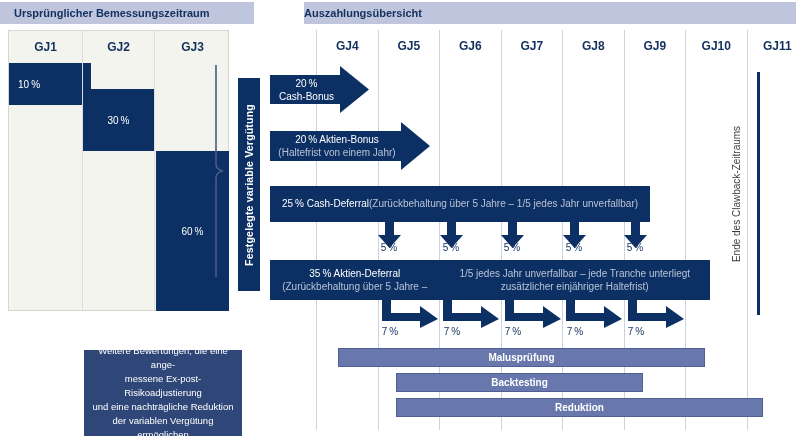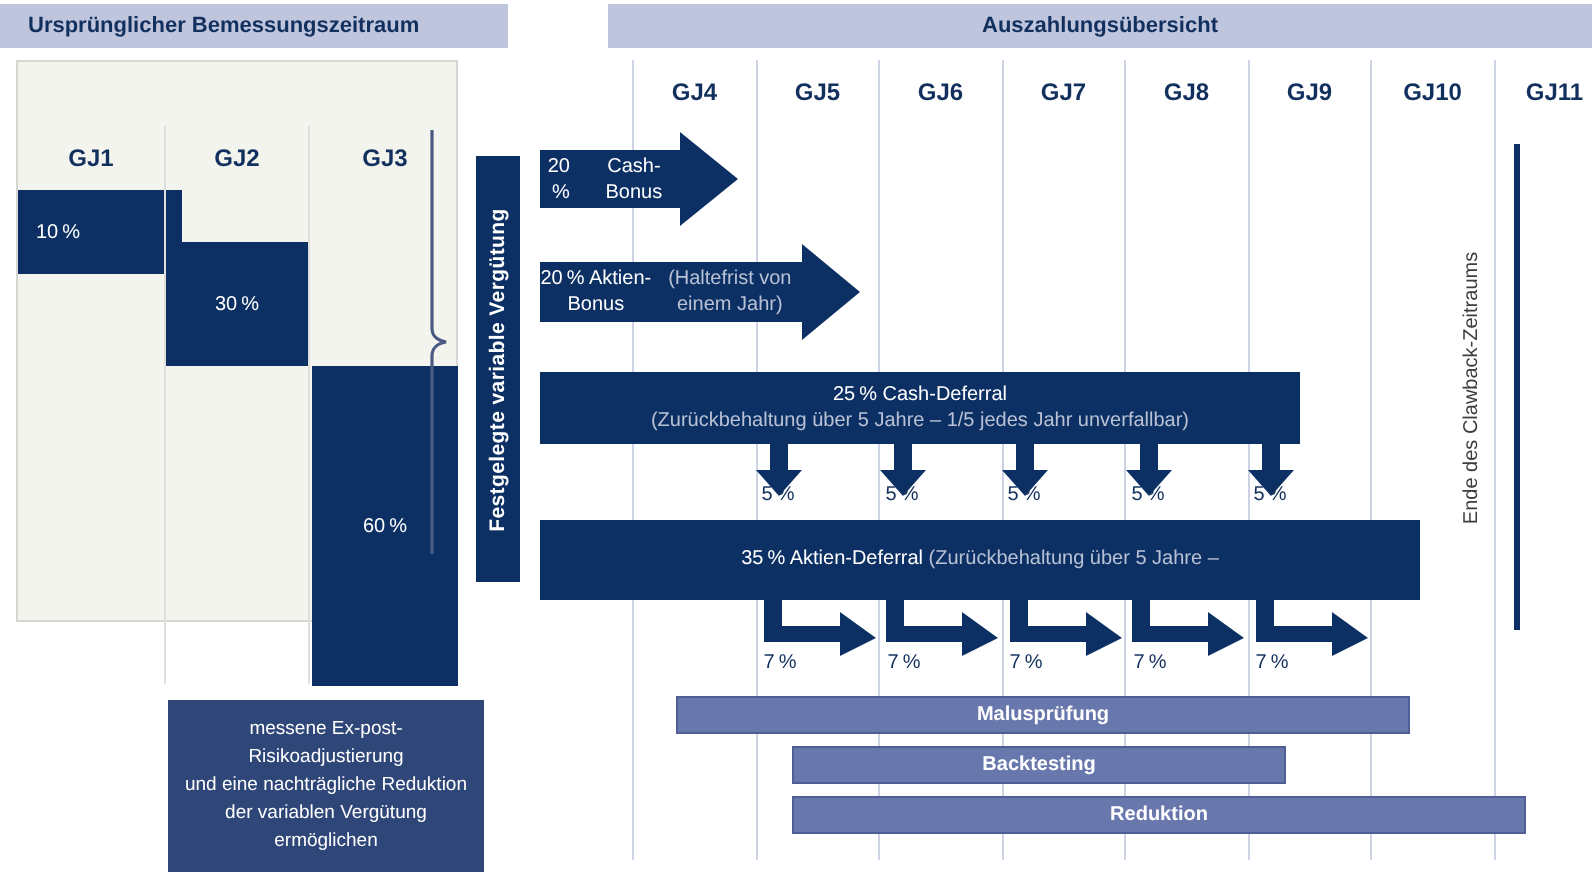--- a/index.html
+++ b/index.html
@@ -5,26 +5,26 @@
   html,body{margin:0;padding:0;background:#ffffff;}
   body{width:796px;height:440px;position:relative;overflow:hidden;
        font-family:"Liberation Sans","DejaVu Sans",sans-serif;
        -webkit-font-smoothing:antialiased;}
   .abs{position:absolute;}
 
   
   .banner{background:#bfc5dd;color:#12305e;font-weight:bold;font-size:11px;
           display:flex;align-items:center;height:22px;}
   .banner.left{left:0;top:2px;width:240px;padding-left:14px;}
-  .banner.right{left:304px;top:2px;width:492px;justify-content:center;}
+  .banner.right{left:304px;top:2px;width:492px;justify-content:flex-start;}
 
   
   .lpanel{left:8px;top:30px;width:221px;height:281px;background:#f4f4ef;
           border:1px solid #d7d7d2;box-sizing:border-box;}
-  .lcol{position:absolute;top:0;width:73px;height:100%;box-sizing:border-box;margin-top:32px;}
+  .lcol{position:absolute;top:0;width:73px;height:100%;box-sizing:border-box;}
   .lcol.c1{left:0;}
   .lcol.c2{left:73px;border-left:1px solid #dedede;border-right:1px solid #dedede;}
   .lcol.c3{left:147px;}
   .lhead{position:absolute;top:0;left:0;width:100%;height:32px;display:flex;
          align-items:center;justify-content:center;color:#12305e;font-weight:bold;font-size:12px;}
   .lbar{position:absolute;left:0;width:100%;background:#0d3064;color:#ffffff;
         font-size:10px;display:flex;align-items:center;justify-content:center;}
   .lbar.b1{top:32px;height:42px;justify-content:flex-start;padding-left:9px;}
   .lbar.b2{top:58px;height:62px;}
   .lbar.b3{top:120px;height:160px;}
@@ -40,27 +40,27 @@
 
   
   .grid{left:316px;top:30px;width:492px;height:400px;}
   .gcol{position:absolute;top:0;width:61.5px;height:100%;
         border-left:1px solid #ccd2e2;box-sizing:border-box;}
   .gcol:last-child{border-right:1px solid #ccd2e2;}
   .ghead{position:absolute;top:0;left:0;width:100%;height:32px;display:flex;
          align-items:center;justify-content:center;color:#12305e;font-weight:bold;font-size:12px;}
   .arrowwrap{position:absolute;}
   .arrowwrap .txt{position:absolute;left:0;top:0;width:100%;height:100%;
-      display:flex;align-items:center;justify-content:center;
+      display:flex;flex-direction:column;justify-content:center;
       color:#ffffff;font-size:10px;line-height:13px;text-align:center;}
   .arrowwrap .txt .sub{color:#b9c2d5;}
   .arrowwrap.r .txt{padding-right:26px;box-sizing:border-box;}
 
   .bar{position:absolute;background:#0d3064;color:#fff;display:flex;
-       flex-direction:column;align-items:center;justify-content:center;
+       align-items:center;justify-content:center;
        font-size:10px;line-height:13.5px;text-align:center;}
   .bar .sub{color:#b9c2d5;}
 
   .pct{position:absolute;color:#12305e;font-size:10px;font-weight:normal;
        text-align:center;width:40px;}
 
   .lav{position:absolute;background:#6877ac;color:#ffffff;font-size:10px;
        font-weight:bold;display:flex;align-items:center;justify-content:center;
        border:1px solid #4f5f96;box-sizing:border-box;}
 
@@ -179,20 +179,21 @@
 <div class="pct abs" style="left:369px;top:242px;">5 %</div>
 <div class="pct abs" style="left:431px;top:242px;">5 %</div>
 <div class="pct abs" style="left:492px;top:242px;">5 %</div>
 <div class="pct abs" style="left:554px;top:242px;">5 %</div>
 <div class="pct abs" style="left:615px;top:242px;">5 %</div>
 
 <div class="bar abs" style="left:270px;top:260px;width:440px;height:40px;">
   <div>
     <span>35 % Aktien-Deferral</span><span class="sub"> (Zurückbehaltung über 5 Jahre –</span>
   </div>
+  <div class="sub">1/5 jedes Jahr unverfallbar – jede Tranche unterliegt zusätzlicher einjähriger Haltefrist)</div>
 </div>
 
 <svg class="abs" style="left:382px;top:300px;" width="56" height="28" viewBox="0 0 56 28">
     <path d="M0 0 H9 V13 H38 V6 L56 19 L38 28 V21 H0 Z" fill="#0d3064"></path>
   </svg>
 <svg class="abs" style="left:443px;top:300px;" width="56" height="28" viewBox="0 0 56 28">
     <path d="M0 0 H9 V13 H38 V6 L56 19 L38 28 V21 H0 Z" fill="#0d3064"></path>
   </svg>
 <svg class="abs" style="left:505px;top:300px;" width="56" height="28" viewBox="0 0 56 28">
     <path d="M0 0 H9 V13 H38 V6 L56 19 L38 28 V21 H0 Z" fill="#0d3064"></path>
@@ -215,20 +216,21 @@
 </div>
 <div class="lav" style="left:396px;top:373px;width:247px;height:19px;">
   <span>Backtesting</span>
 </div>
 <div class="lav" style="left:396px;top:398px;width:367px;height:19px;">
   <span>Reduktion</span>
 </div>
 
 <div class="abs notebox">
   <div>
+    <div>Weitere Bewertungen, die eine ange-</div>
     <div>messene Ex-post-Risikoadjustierung</div>
     <div>und eine nachträgliche Reduktion</div>
     <div>der variablen Vergütung ermöglichen</div>
   </div>
 </div>
 
 <div class="abs endline"></div>
 <div class="abs endlabel">
   <span>Ende des Clawback-Zeitraums</span>
 </div>

